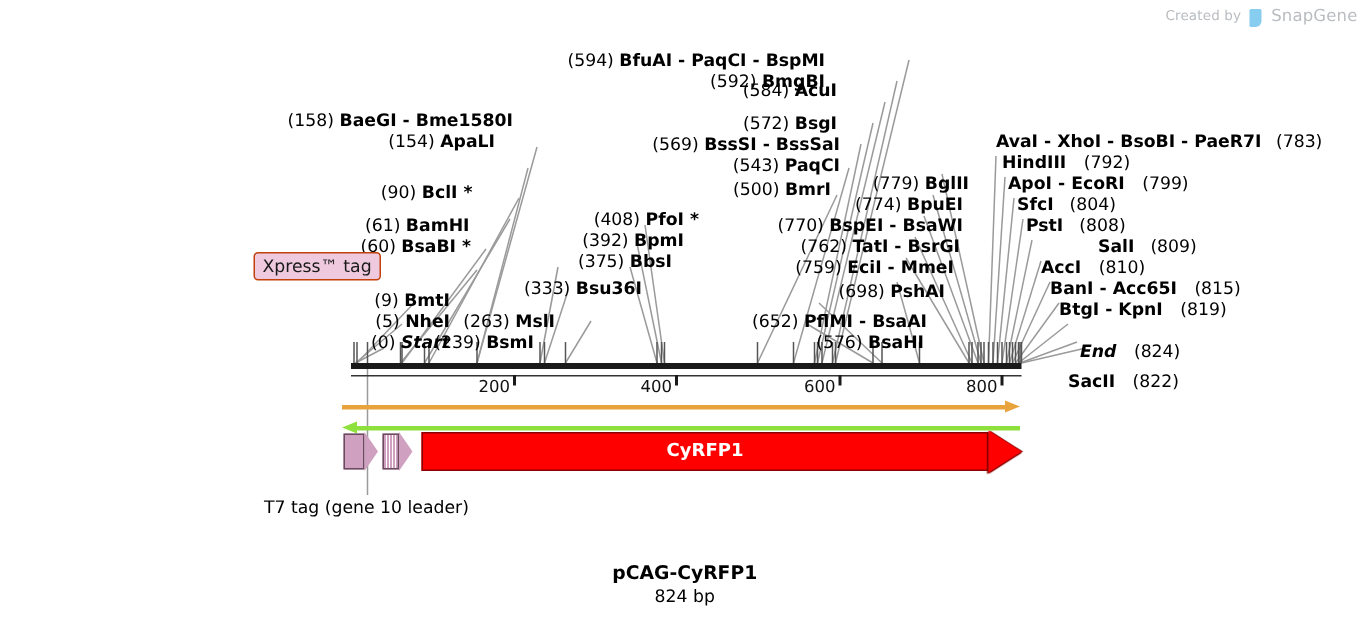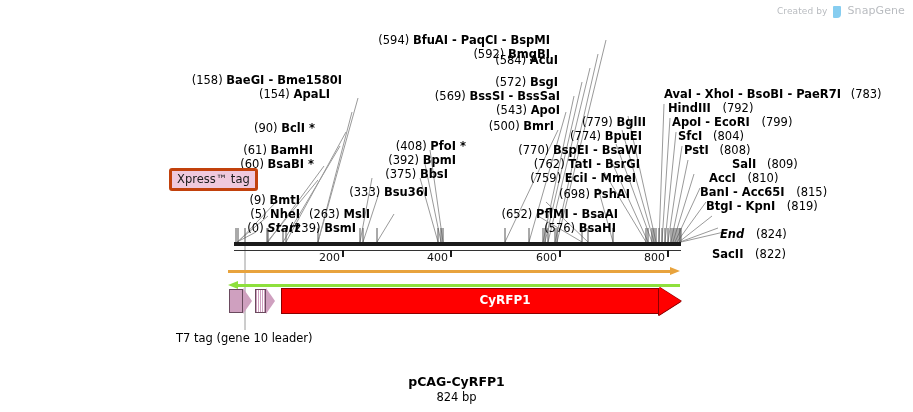--- a/index.html
+++ b/index.html
@@ -62,21 +62,21 @@
 
   
   .xpress {
     position: absolute;
     left: 169px;
     top: 168px;
     padding: 1px 5px 2px 5px;
     font-size: 11.5px;
     color: #1a1a1a;
     background: #efc9dd;
-    border: 3px solid #c2410c;
+    border: 1px solid #c2410c;
     border-radius: 3px;
     white-space: nowrap;
     font-family: "DejaVu Sans", sans-serif;
   }
 
   
   .leaders {
     position: absolute;
     left: 0; top: 0;
     width: 913px;
@@ -162,21 +162,20 @@
   }
   .cds .cds-label {
     position: absolute;
     top: 5px;
     width: 100%;
     text-align: center;
     color: #ffffff;
     font-size: 12px;
     font-weight: bold;
     font-family: "DejaVu Sans", sans-serif;
-    padding-left: 35px;
   }
 
   
   .tagarrow { position: absolute; top: 289px; height: 24px; }
   .tagarrow .tbody {
     position: absolute; left: 0; top: 0; height: 24px;
     background: #cfa0bf; border: 1px solid #6a4a5e; box-sizing: border-box;
   }
   .tagarrow .thead {
     position: absolute; top: -1px; width: 0; height: 0;
@@ -343,21 +342,21 @@
   <div class="lbl r" style="left:400px; top:76px; width:158px;">
     <span class="pos">(572)</span>
     <span class="enz">BsgI</span>
   </div>
   <div class="lbl r" style="left:350px; top:90px; width:210px;text-align:right;">
     <span class="pos">(569)</span>
     <span class="enz">BssSI  -  BssSaI</span>
   </div>
   <div class="lbl r" style="left:400px; top:104px; width:160px;">
     <span class="pos">(543)</span>
-    <span class="enz">ApoI</span>
+    <span class="enz">PaqCI</span>
   </div>
   <div class="lbl r" style="left:390px; top:120px; width:164px;">
     <span class="pos">(500)</span>
     <span class="enz">BmrI</span>
   </div>
 
   <div class="lbl r" style="left:150px; top:74px; width:192px;">
     <span class="pos">(158)</span>
     <span class="enz">BaeGI  -  Bme1580I</span>
   </div>
@@ -470,21 +469,21 @@
     <span class="pos" style="margin-left:7px;">(804)</span>
   </div>
   <div class="lbl" style="left:684px; top:144px;">
     <span class="enz">PstI</span>
     <span class="pos" style="margin-left:7px;">(808)</span>
   </div>
   <div class="lbl" style="left:688px; top:158px;padding-left:44px;">
     <span class="enz">SalI</span>
     <span class="pos" style="margin-left:7px;">(809)</span>
   </div>
-  <div class="lbl" style="left:694px; top:172px;padding-left:15px;">
+  <div class="lbl" style="left:694px; top:172px;">
     <span class="enz">AccI</span>
     <span class="pos" style="margin-left:8px;">(810)</span>
   </div>
   <div class="lbl" style="left:700px; top:186px;">
     <span class="enz">BanI  -  Acc65I</span>
     <span class="pos" style="margin-left:8px;">(815)</span>
   </div>
   <div class="lbl" style="left:706px; top:200px;">
     <span class="enz">BtgI  -  KpnI</span>
     <span class="pos" style="margin-left:8px;">(819)</span>

